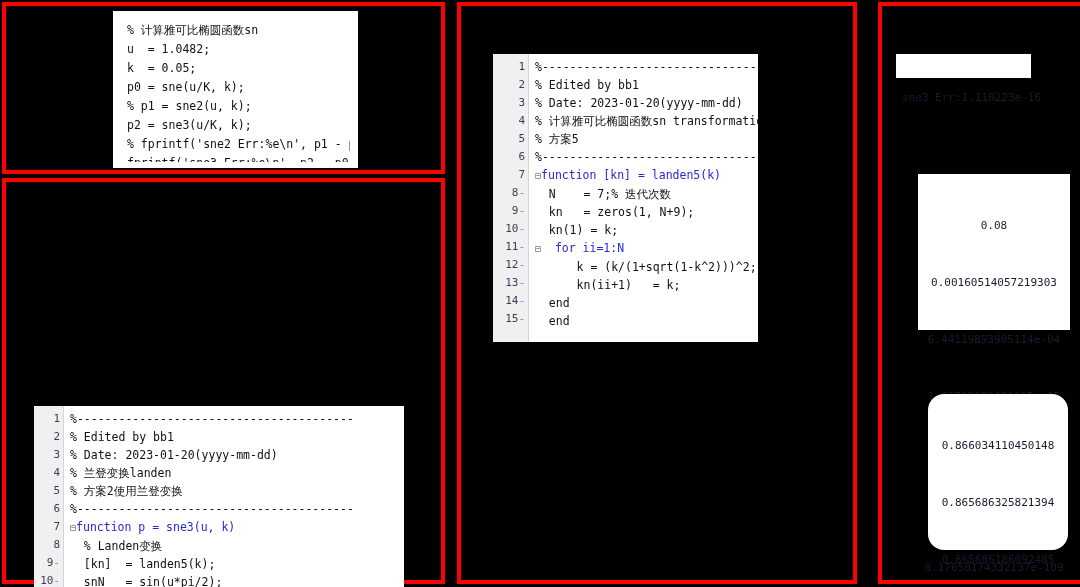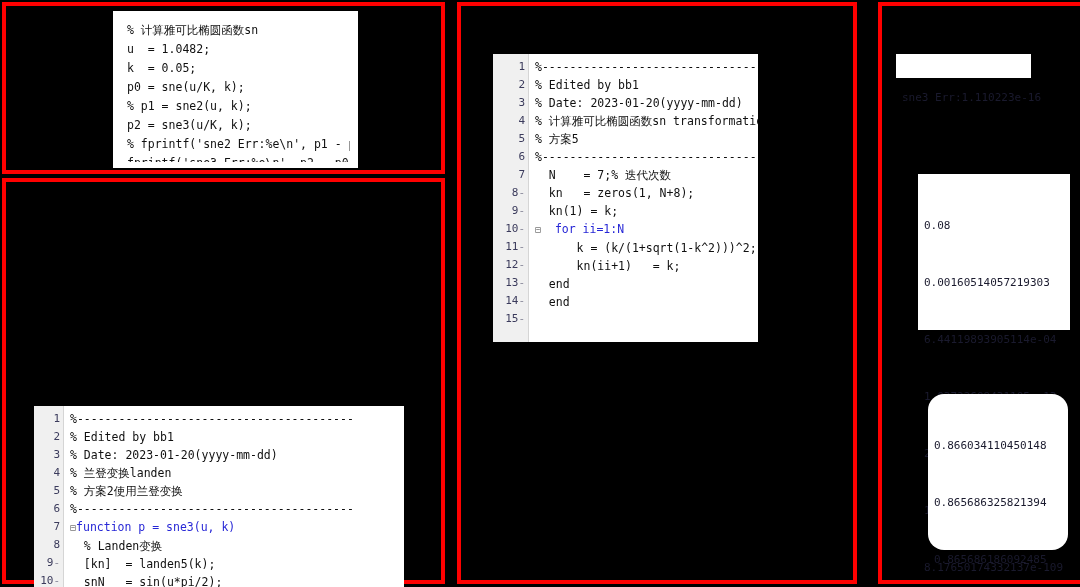--- a/index.html
+++ b/index.html
@@ -74,21 +74,21 @@
     position: absolute;
     background: #ffffff;
     color: #1a1a2e;
     font-family: "DejaVu Sans Mono", "Liberation Mono", monospace;
     font-size: 11px;
     line-height: 19px;
     padding: 4px 6px;
     box-sizing: border-box;
     white-space: pre;
   }
-  .outbox .row { white-space: pre; text-align: left; }
+  .outbox .row { white-space: pre; text-align: center; }
   .outbox.left-align .row { text-align: left; }
 
   
   #snippet-top-left {
     left: 107px; top: 5px; width: 245px; height: 157px;
     padding: 6px 8px;
     background: #ffffff;
     box-sizing: border-box;
   }
   #snippet-top-left .cl {
@@ -176,22 +176,23 @@
         <div class="ln"><span>14</span><span class="dash">-</span></div>
         <div class="ln"><span>15</span><span class="dash">-</span></div>
       </div>
       <div class="codebody">
         <div class="cl cmt">%-------------------------------</div>
         <div class="cl cmt">% Edited by bb1</div>
         <div class="cl cmt">% Date: 2023-01-20(yyyy-mm-dd)</div>
         <div class="cl cmt">% 计算雅可比椭圆函数sn transformation</div>
         <div class="cl cmt">% 方案5</div>
         <div class="cl cmt">%-------------------------------</div>
+        <div class="cl"><span class="fold">⊟</span><span class="kw">function [kn] = landen5(k)</span></div>
         <div class="cl"><span>  N    = 7;% 迭代次数</span></div>
-        <div class="cl">  kn   = zeros(1, N+8);</div>
+        <div class="cl">  kn   = zeros(1, N+9);</div>
         <div class="cl">  kn(1) = k;</div>
         <div class="cl"><span class="fold">⊟</span><span class="kw">  for ii=1:N</span></div>
         <div class="cl">      k = (k/(1+sqrt(1-k^2)))^2;</div>
         <div class="cl">      kn(ii+1)   = k;</div>
         <div class="cl kw">  end</div>
         <div class="cl kw">  end</div>
       </div>
     </div>
   </div>
 

